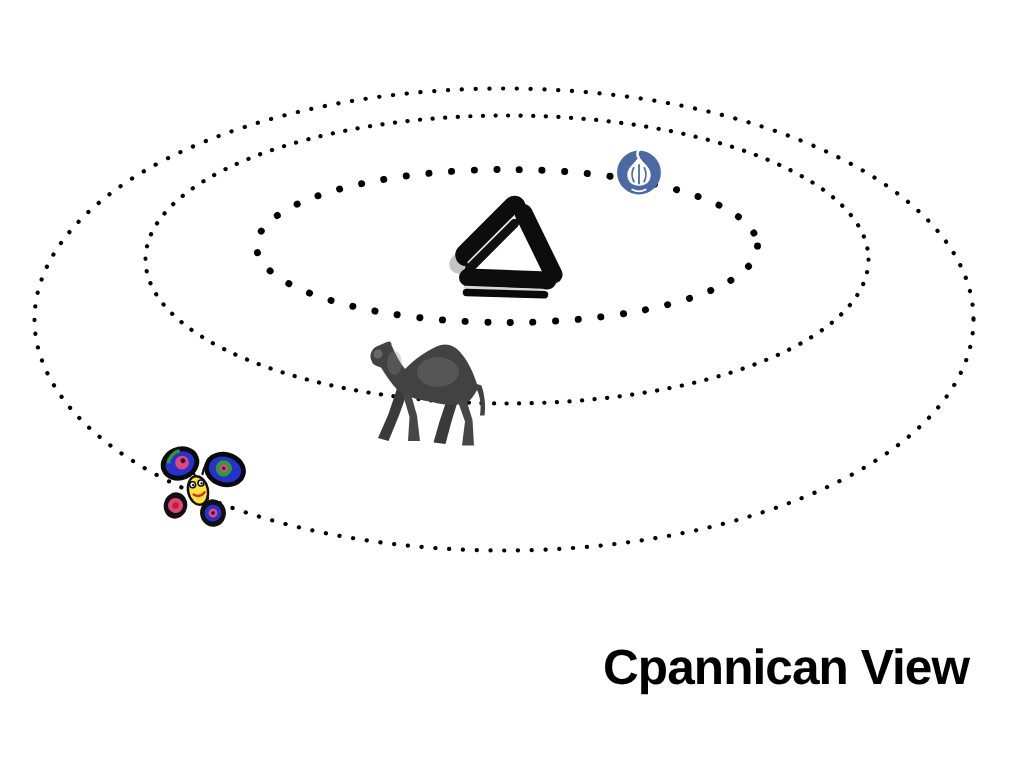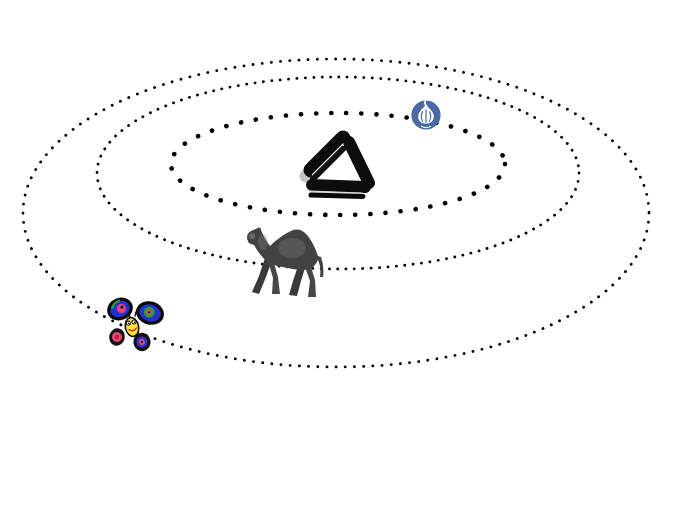--- a/index.html
+++ b/index.html
@@ -118,13 +118,14 @@
         <ellipse cx="132" cy="327" rx="6.6" ry="9.6" fill="#ffe23a" stroke="#111" stroke-width="1.6"></ellipse>
         <circle cx="129.3" cy="322.5" r="2" fill="#fff" stroke="#111" stroke-width="1"></circle>
         <circle cx="135" cy="322.5" r="2" fill="#fff" stroke="#111" stroke-width="1"></circle>
         <circle cx="129.6" cy="322.8" r="0.8" fill="#111"></circle>
         <circle cx="135.3" cy="322.8" r="0.8" fill="#111"></circle>
         <path d="M128.5,329 q3.7,3.4 7.6,0" stroke="#d22b2b" stroke-width="1.5" fill="none" stroke-linecap="round"></path>
       </g>
     </g>
   </svg>
 
+  <div class="slide-title">Cpannican View</div>
 </div>
 
 </body></html>

